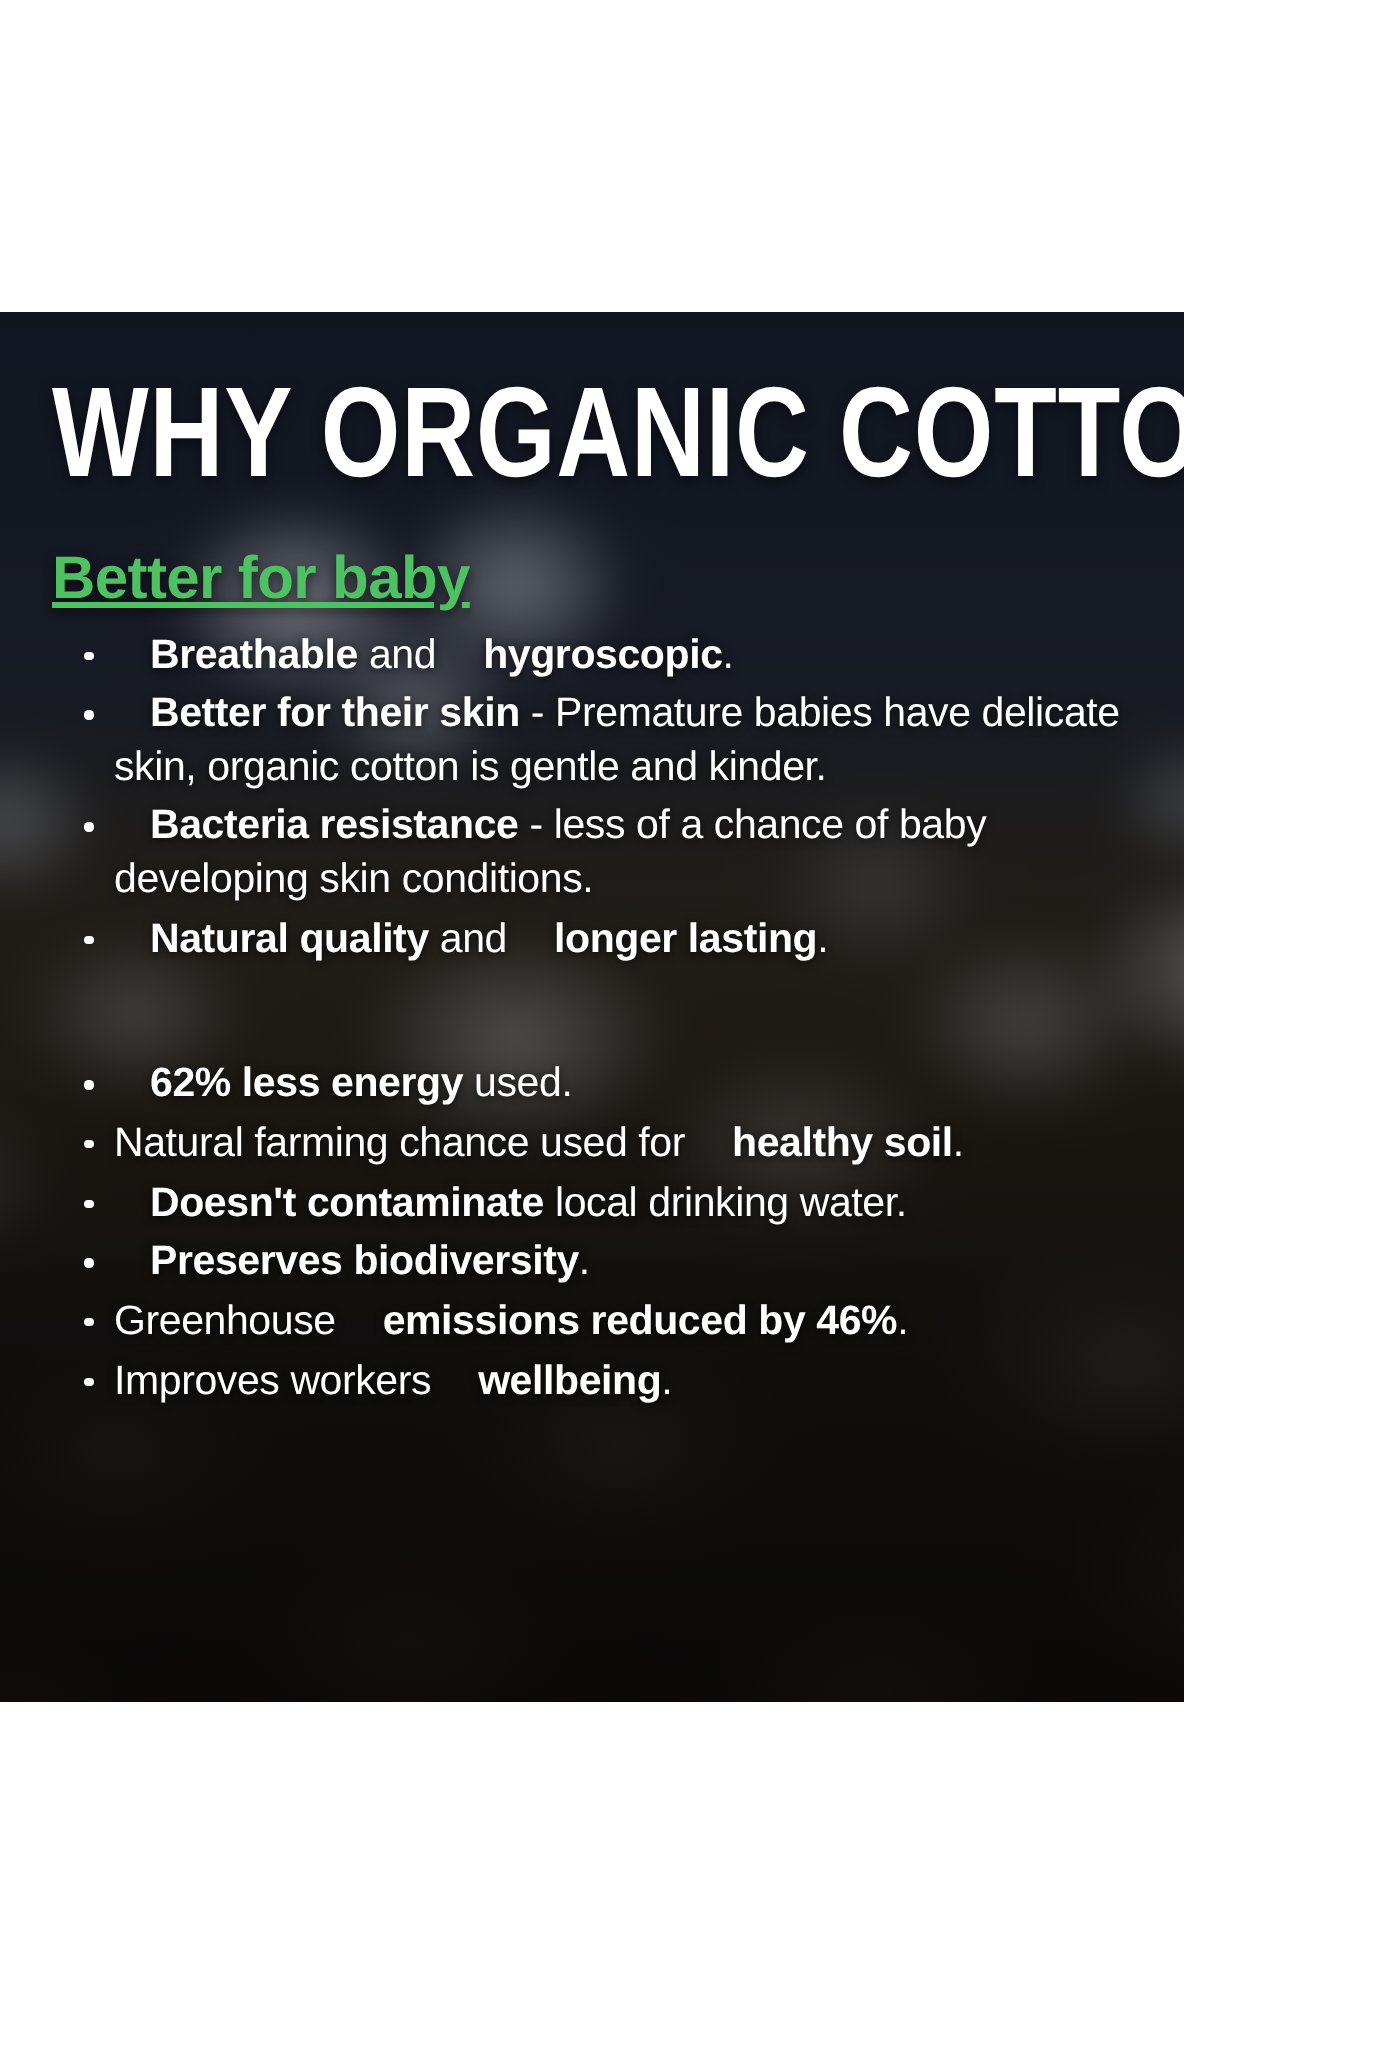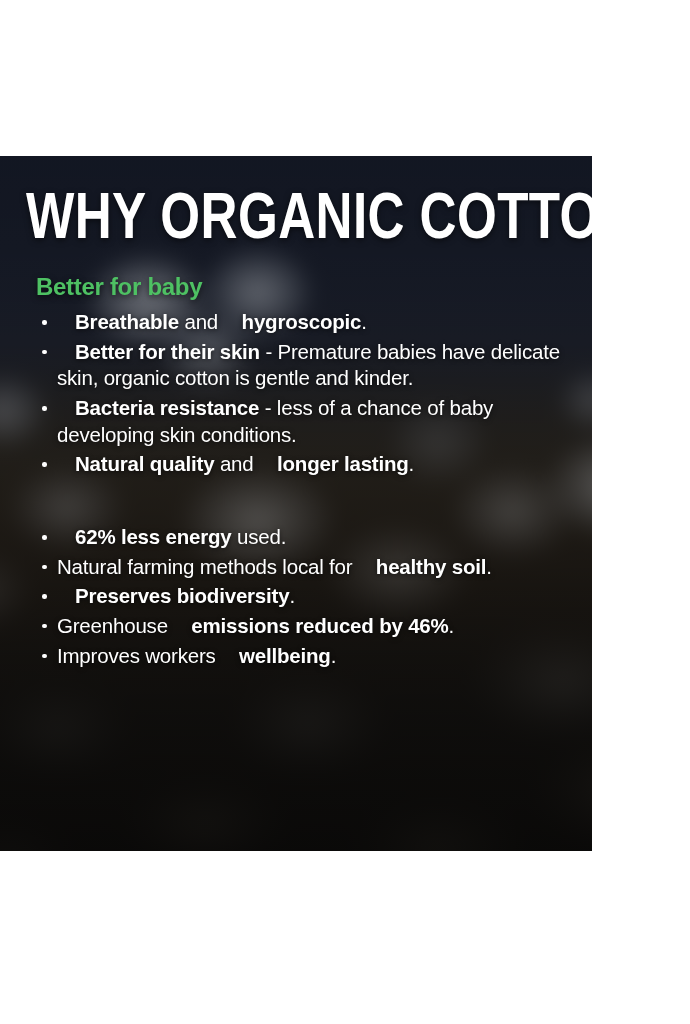--- a/index.html
+++ b/index.html
@@ -112,28 +112,29 @@
     line-height: 1.0;
     letter-spacing: 0.5px;
     transform: scaleX(0.80);
     transform-origin: left center;
     color: #ffffff;
     text-shadow: 0 2px 7px rgba(0,0,0,.55);
     white-space: nowrap;
   }
 
   .subhead {
-    margin: 10px;
+    margin: 0;
     font-family: "Liberation Sans", sans-serif;
     font-weight: 700;
-    font-size: 24px;
+    font-size: 30px;
     line-height: 1.05;
     letter-spacing: -0.3px;
     color: #4ec163;
     text-shadow: 0 2px 6px rgba(0,0,0,.60);
+    text-decoration: underline;
   }
   .subhead-1 { margin-top: 26px; }
   .subhead-2 { margin-top: 0; }
 
   ul.bullets {
     margin: 9px 0 0 0;
     padding: 0 0 0 14px;
     list-style: none;
   }
   ul.bullets li {
@@ -182,21 +183,22 @@
           <li><b>Better for their skin</b><span> - Premature babies have delicate skin, organic cotton is gentle and kinder.</span></li>
           <li><b>Bacteria resistance</b><span> - less of a chance of baby developing skin conditions.</span></li>
           <li><b>Natural quality</b><span> and </span><b>longer lasting</b><span>.</span></li>
         </ul>
 
       <div class="spacer-block"></div>
 
 
       <ul class="bullets">
           <li><b>62% less energy</b><span> used.</span></li>
-          <li><span>Natural farming methods local for </span><b>healthy soil</b><span>.</span></li>
+          <li><span>Natural farming chance used for </span><b>healthy soil</b><span>.</span></li>
+          <li><b>Doesn't contaminate</b><span> local drinking water.</span></li>
           <li><b>Preserves biodiversity</b><span>.</span></li>
           <li><span>Greenhouse </span><b>emissions reduced by 46%</b><span>.</span></li>
           <li><span>Improves workers </span><b>wellbeing</b><span>.</span></li>
         </ul>
 
     </div>
   </div>
 
 </div>
 

